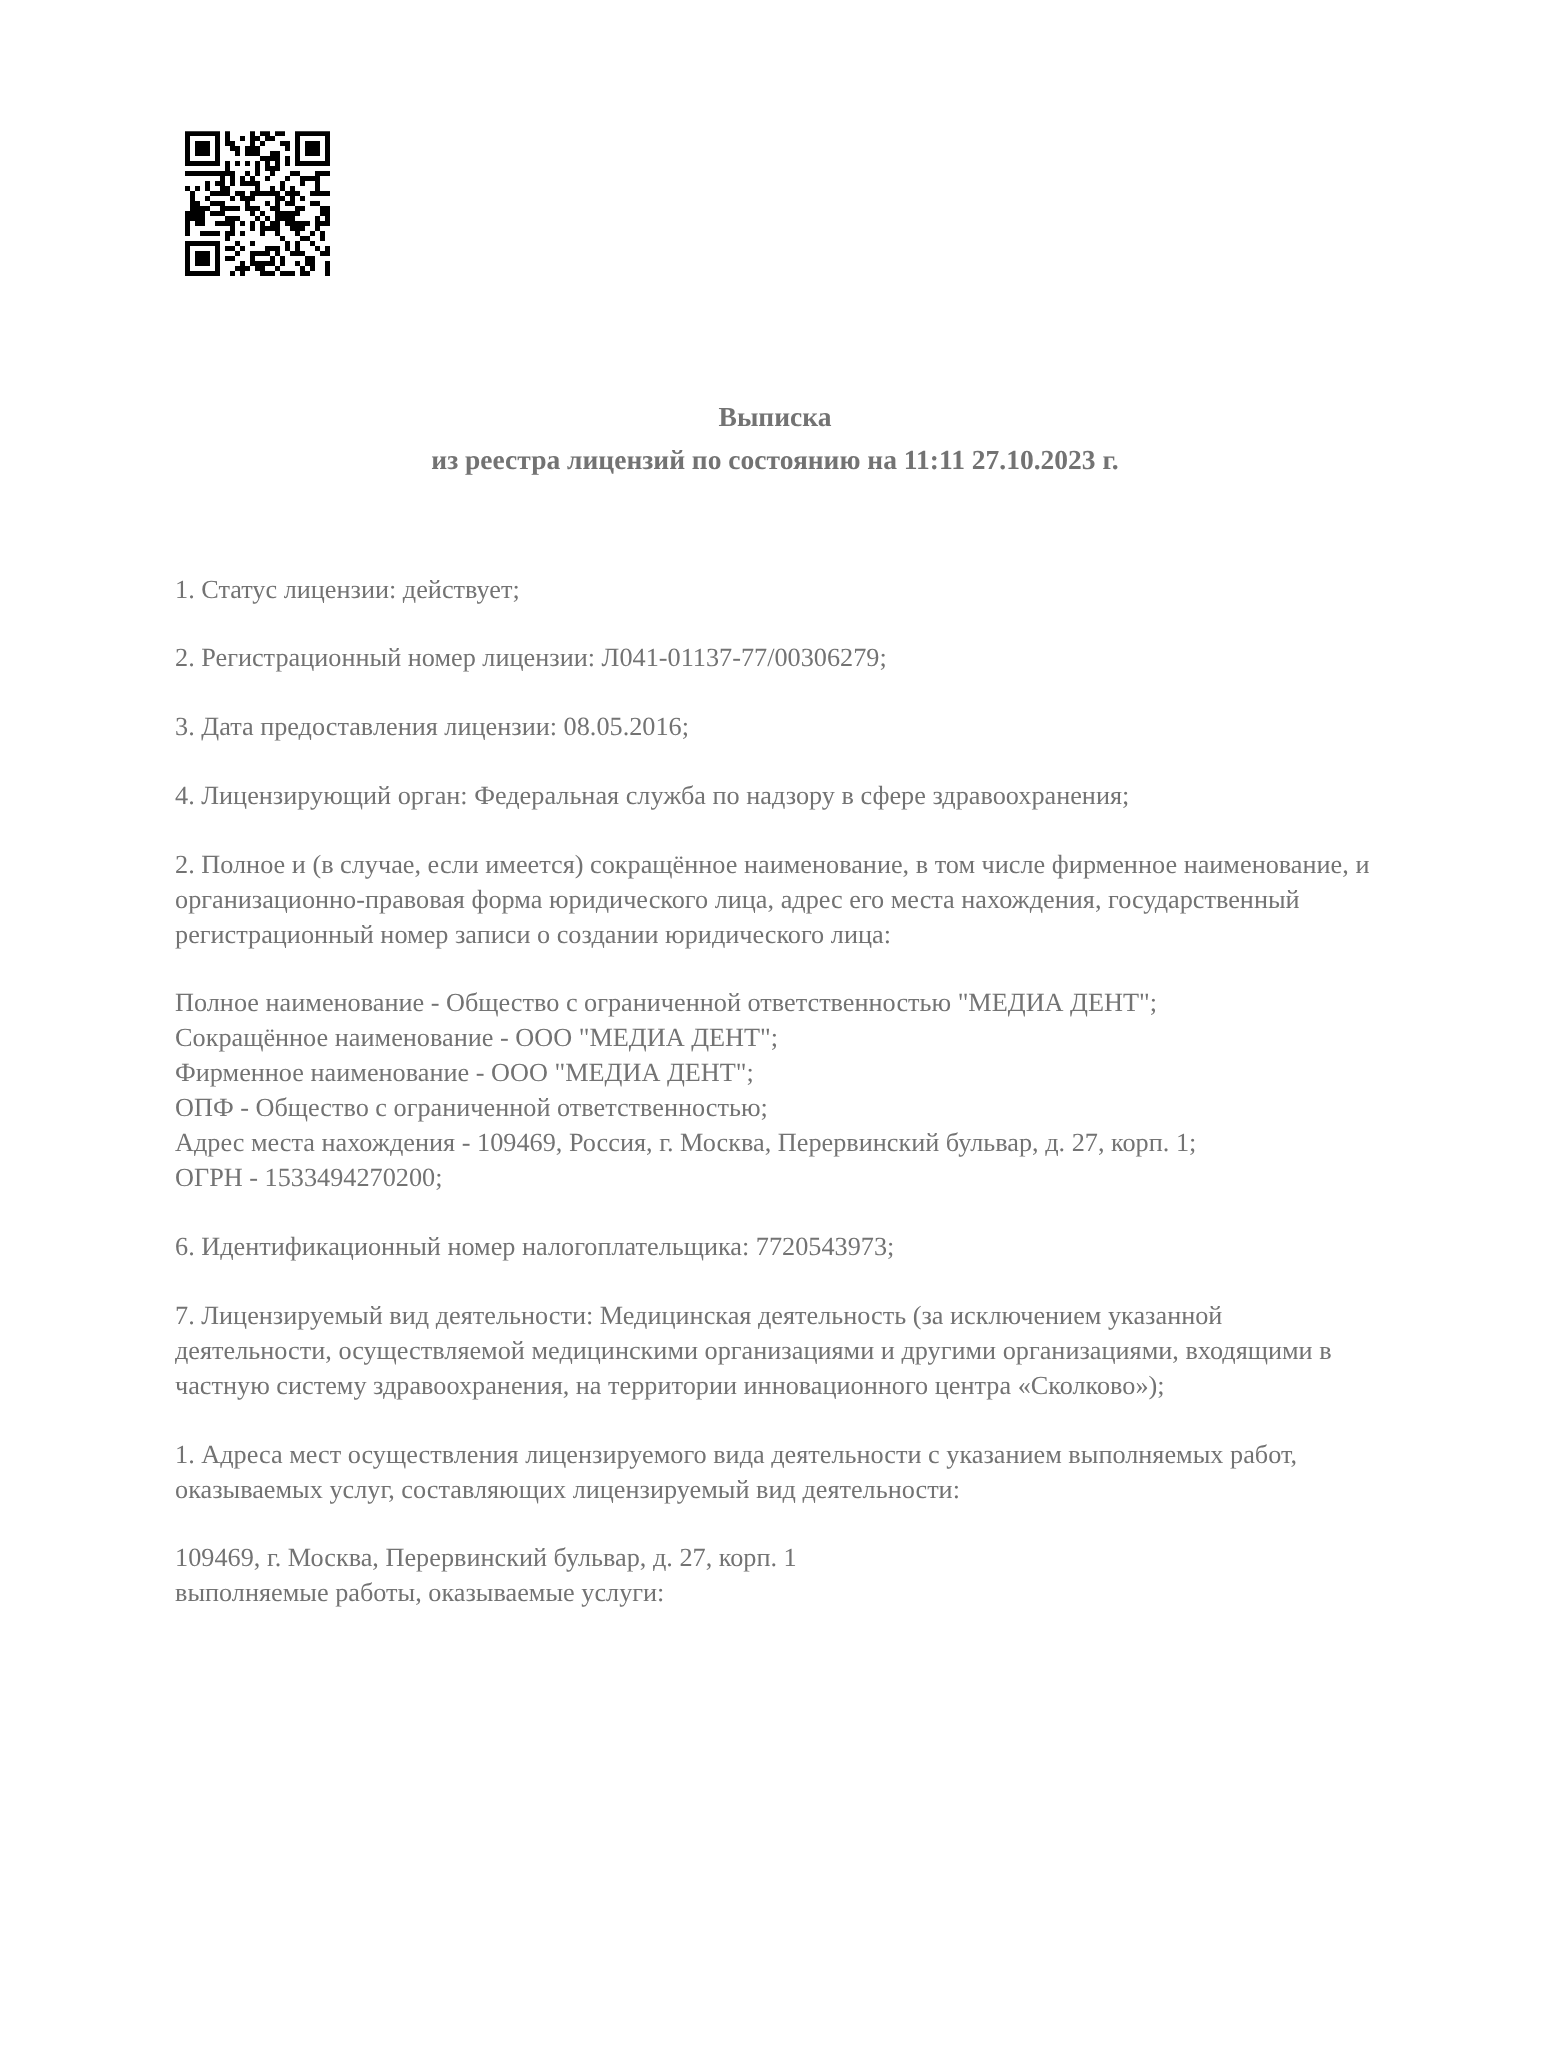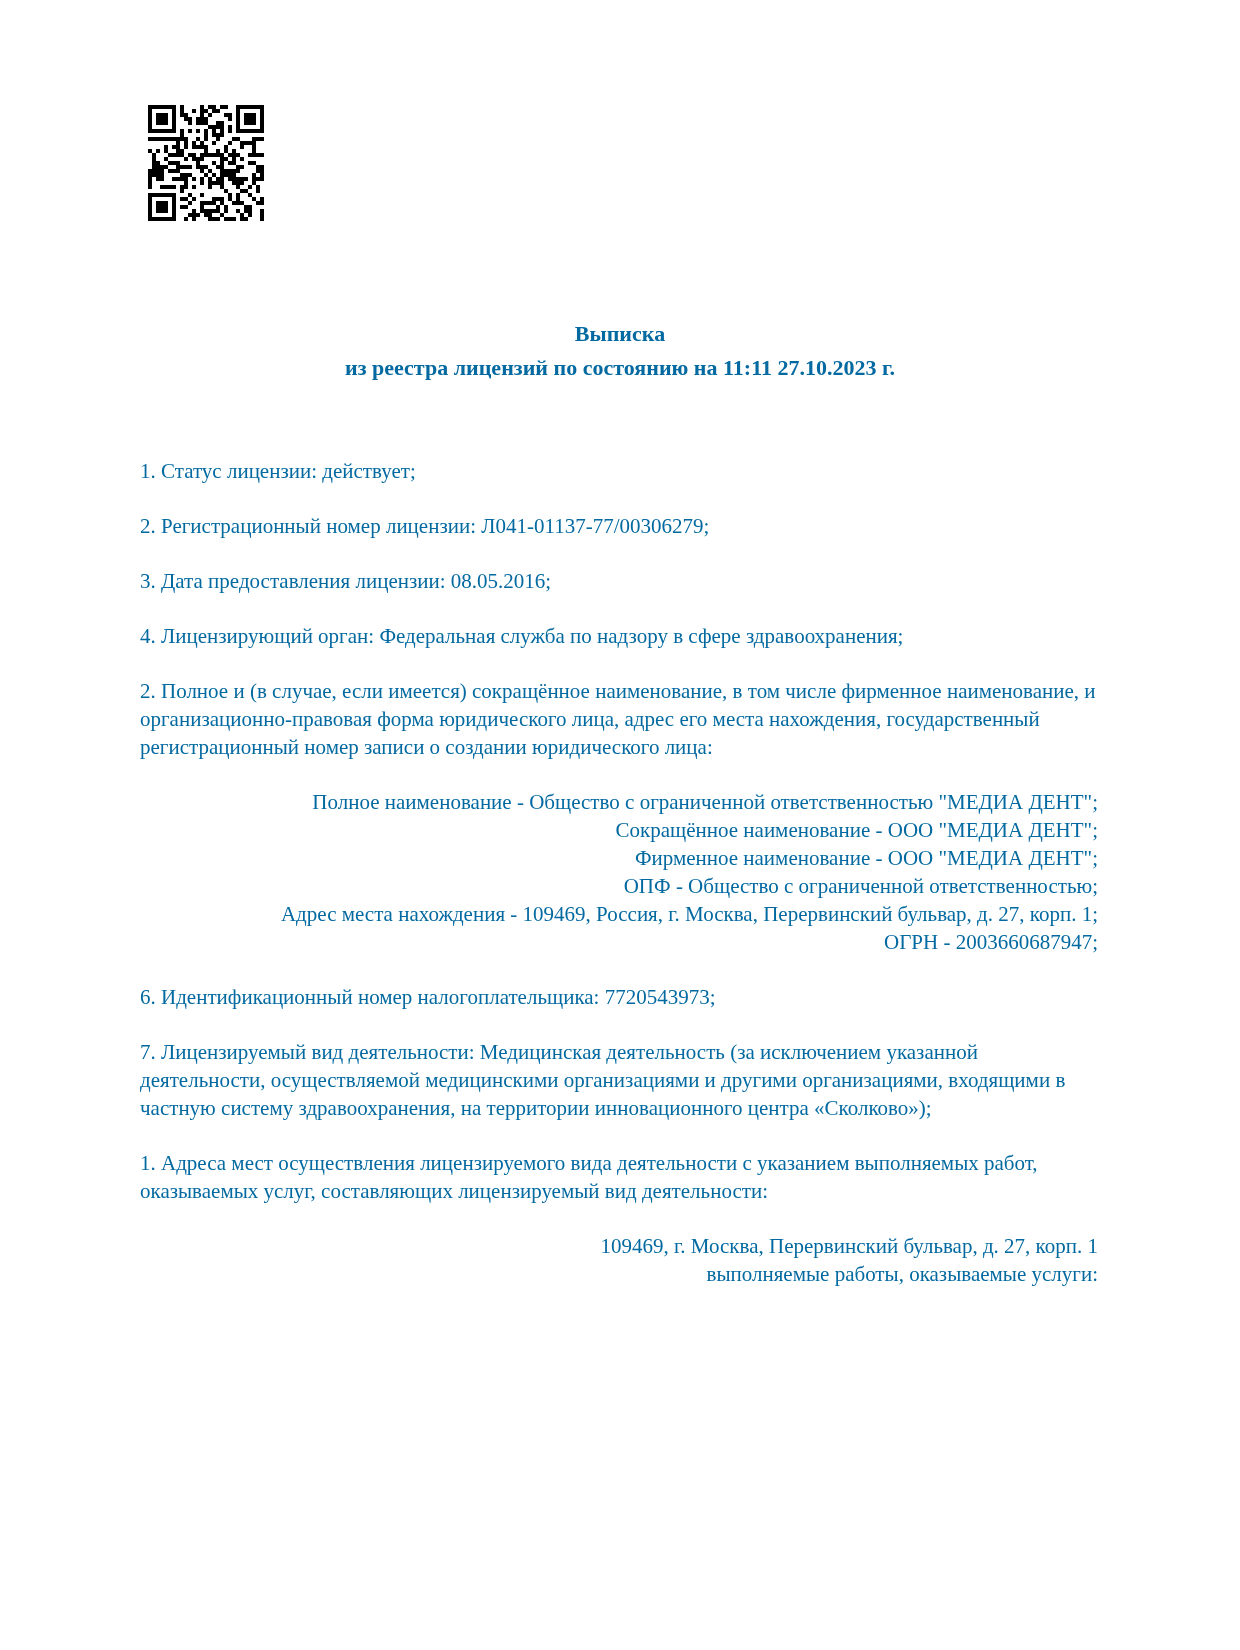--- a/index.html
+++ b/index.html
@@ -5,21 +5,21 @@
   html, body {
     margin: 0;
     padding: 0;
     background: #ffffff;
   }
   .page {
     position: relative;
     width: 1240px;
     height: 1650px;
     background: #ffffff;
-    color: #0369a1;
+    color: #737373;
     font-family: "Liberation Serif", serif;
     overflow: hidden;
   }
   .qr {
     display: block;
     margin: 105px 0 0 148px;
     width: 116px;
     height: 116px;
   }
   .title {
@@ -33,21 +33,20 @@
     margin: 72px 0 0 140px;
     width: 958px;
     font-size: 21px;
     line-height: 28px;
   }
   .para {
     margin: 0 0 27px 0;
   }
   .lines-block {
     margin: 0 0 27px 0;
-    text-align: right;
   }
   .lines-block .line {
     margin: 0;
   }
 </style>
 </head>
 <body>
 
 <div class="page">
 
@@ -468,21 +467,21 @@
     <p class="para">4. Лицензирующий орган: Федеральная служба по надзору в сфере здравоохранения;</p>
 
     <p class="para">2. Полное и (в случае, если имеется) сокращённое наименование, в том числе фирменное наименование, и организационно-правовая форма юридического лица, адрес его места нахождения, государственный регистрационный номер записи о создании юридического лица:</p>
 
     <div class="lines-block">
       <div class="line">Полное наименование - Общество с ограниченной ответственностью "МЕДИА ДЕНТ";</div>
       <div class="line">Сокращённое наименование - ООО "МЕДИА ДЕНТ";</div>
       <div class="line">Фирменное наименование - ООО "МЕДИА ДЕНТ";</div>
       <div class="line">ОПФ - Общество с ограниченной ответственностью;</div>
       <div class="line">Адрес места нахождения - 109469, Россия, г. Москва, Перервинский бульвар, д. 27, корп. 1;</div>
-      <div class="line">ОГРН - 2003660687947;</div>
+      <div class="line">ОГРН - 1533494270200;</div>
     </div>
 
     <p class="para">6. Идентификационный номер налогоплательщика: 7720543973;</p>
 
     <p class="para">7. Лицензируемый вид деятельности: Медицинская деятельность (за исключением указанной деятельности, осуществляемой медицинскими организациями и другими организациями, входящими в частную систему здравоохранения, на территории инновационного центра «Сколково»);</p>
 
     <p class="para">1. Адреса мест осуществления лицензируемого вида деятельности с указанием выполняемых работ, оказываемых услуг, составляющих лицензируемый вид деятельности:</p>
 
     <div class="lines-block">
       <div class="line">109469, г. Москва, Перервинский бульвар, д. 27, корп. 1</div>

